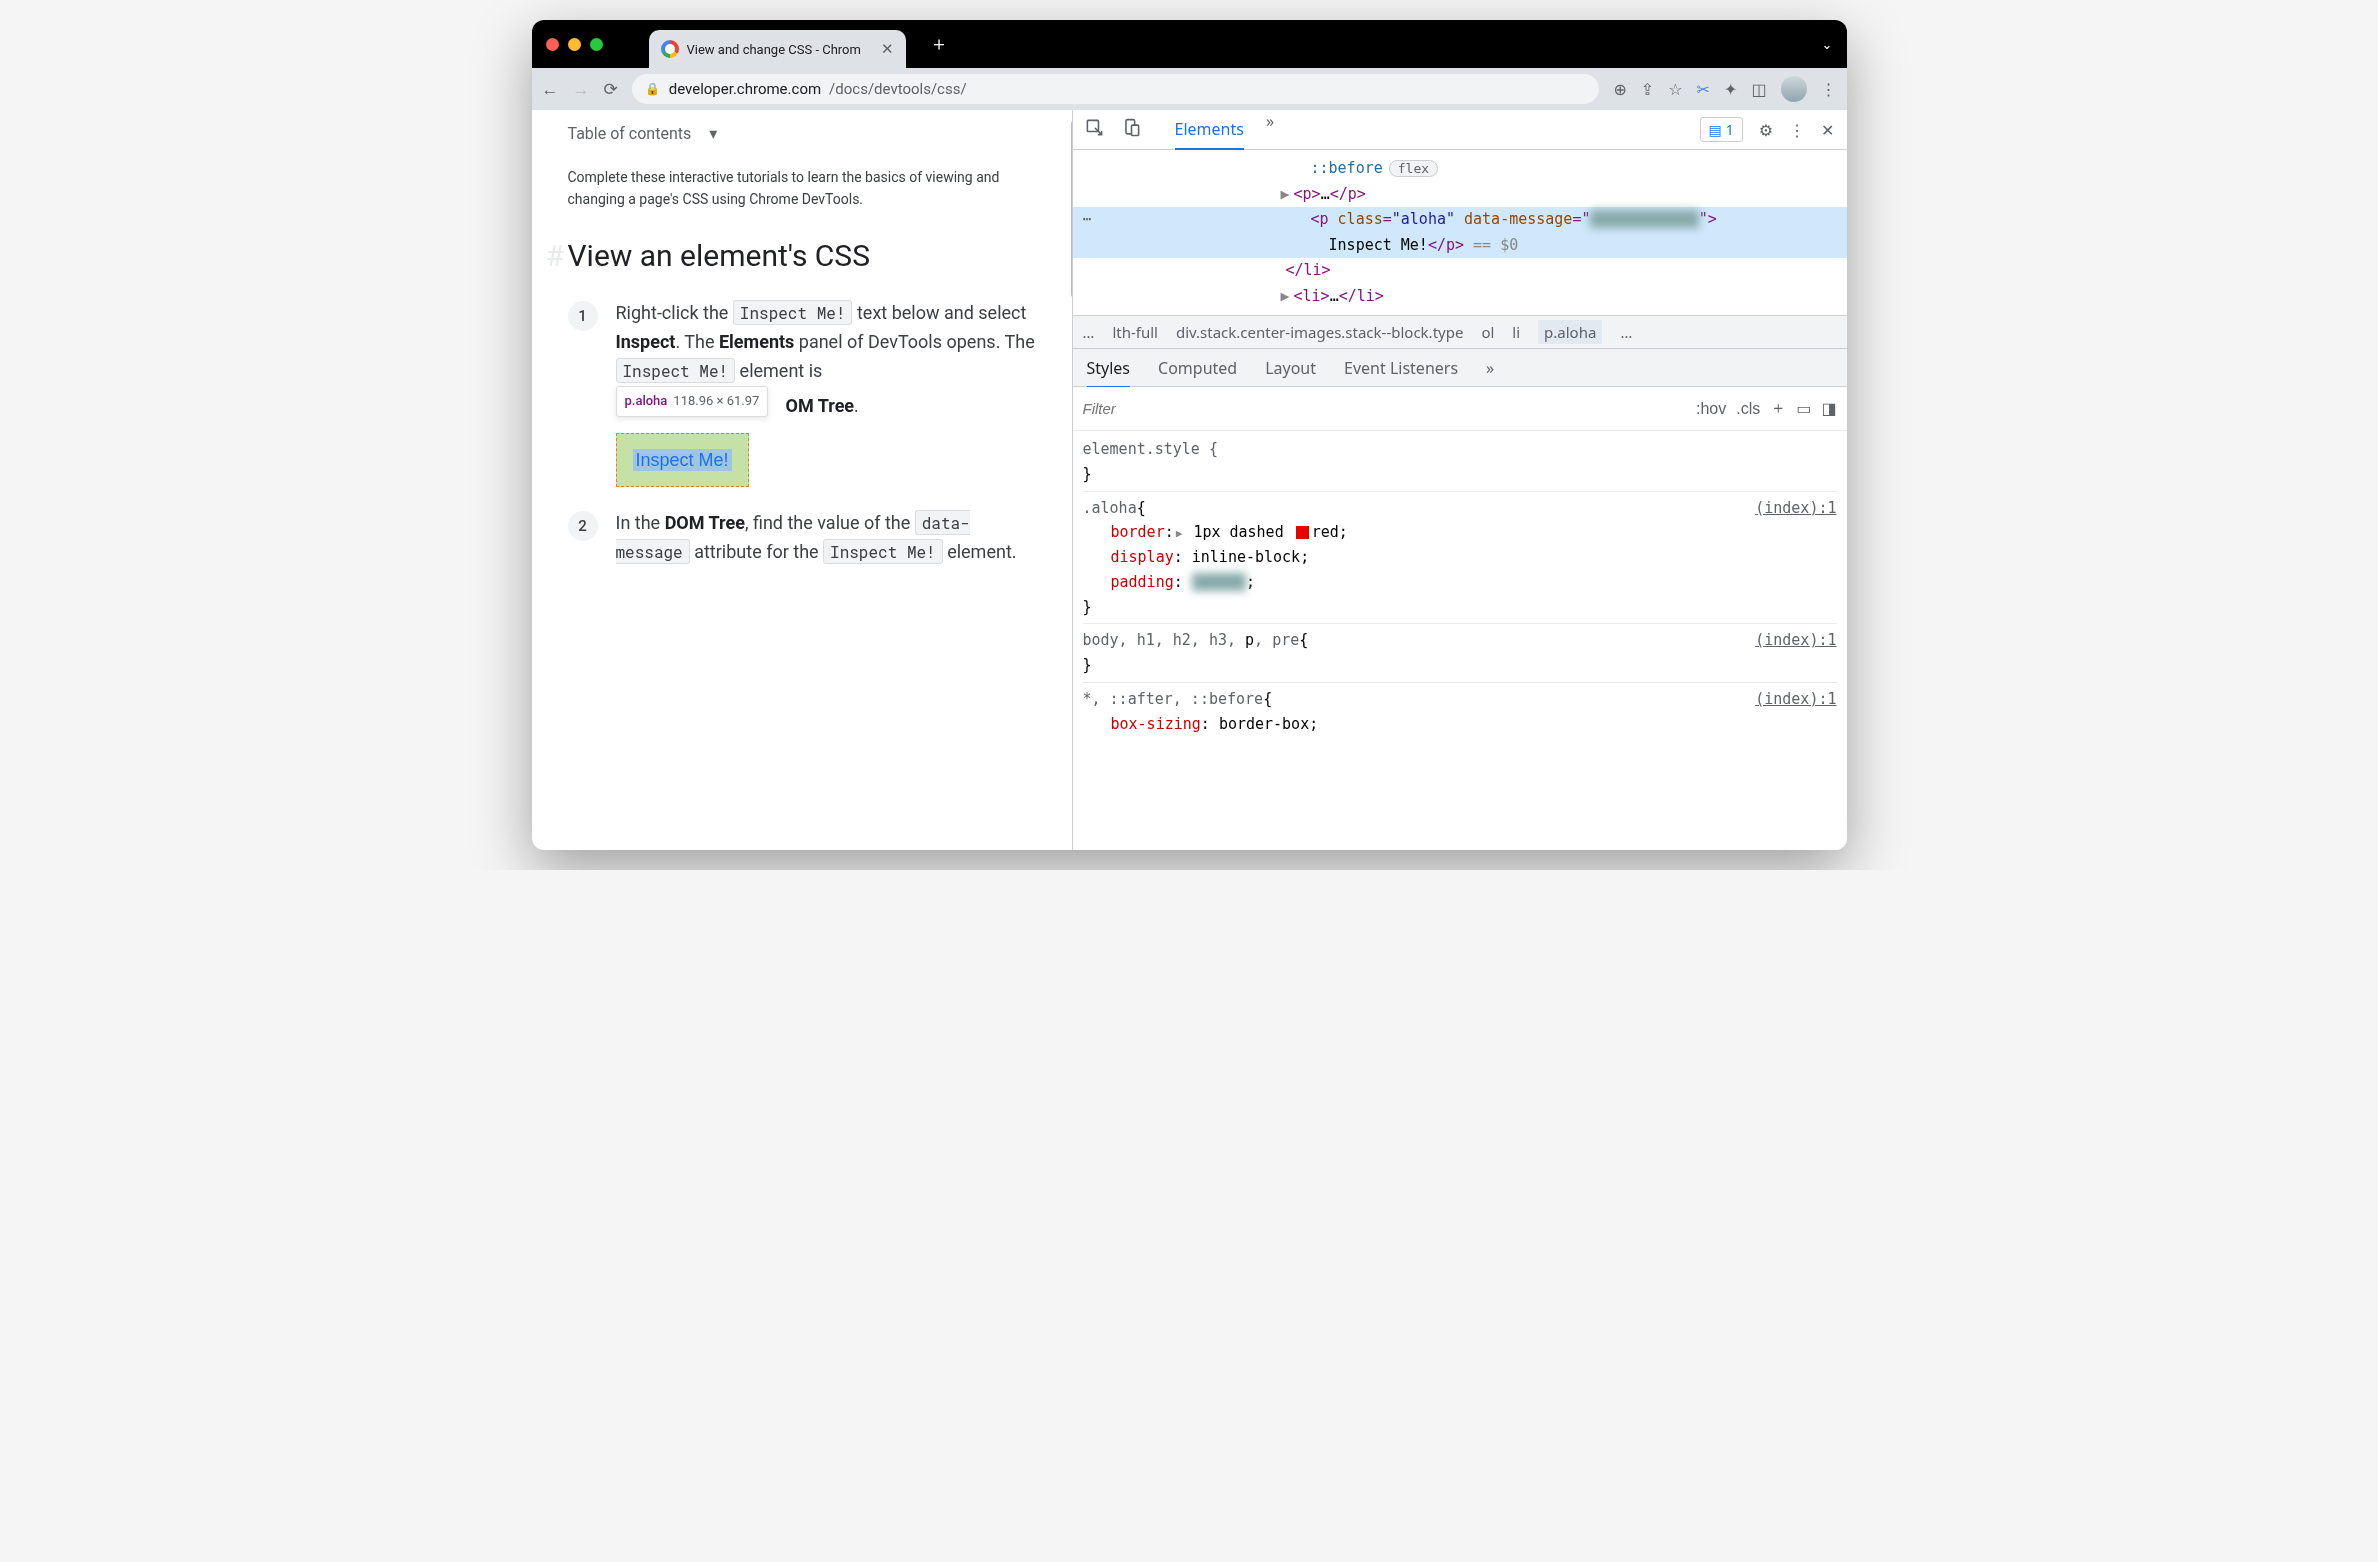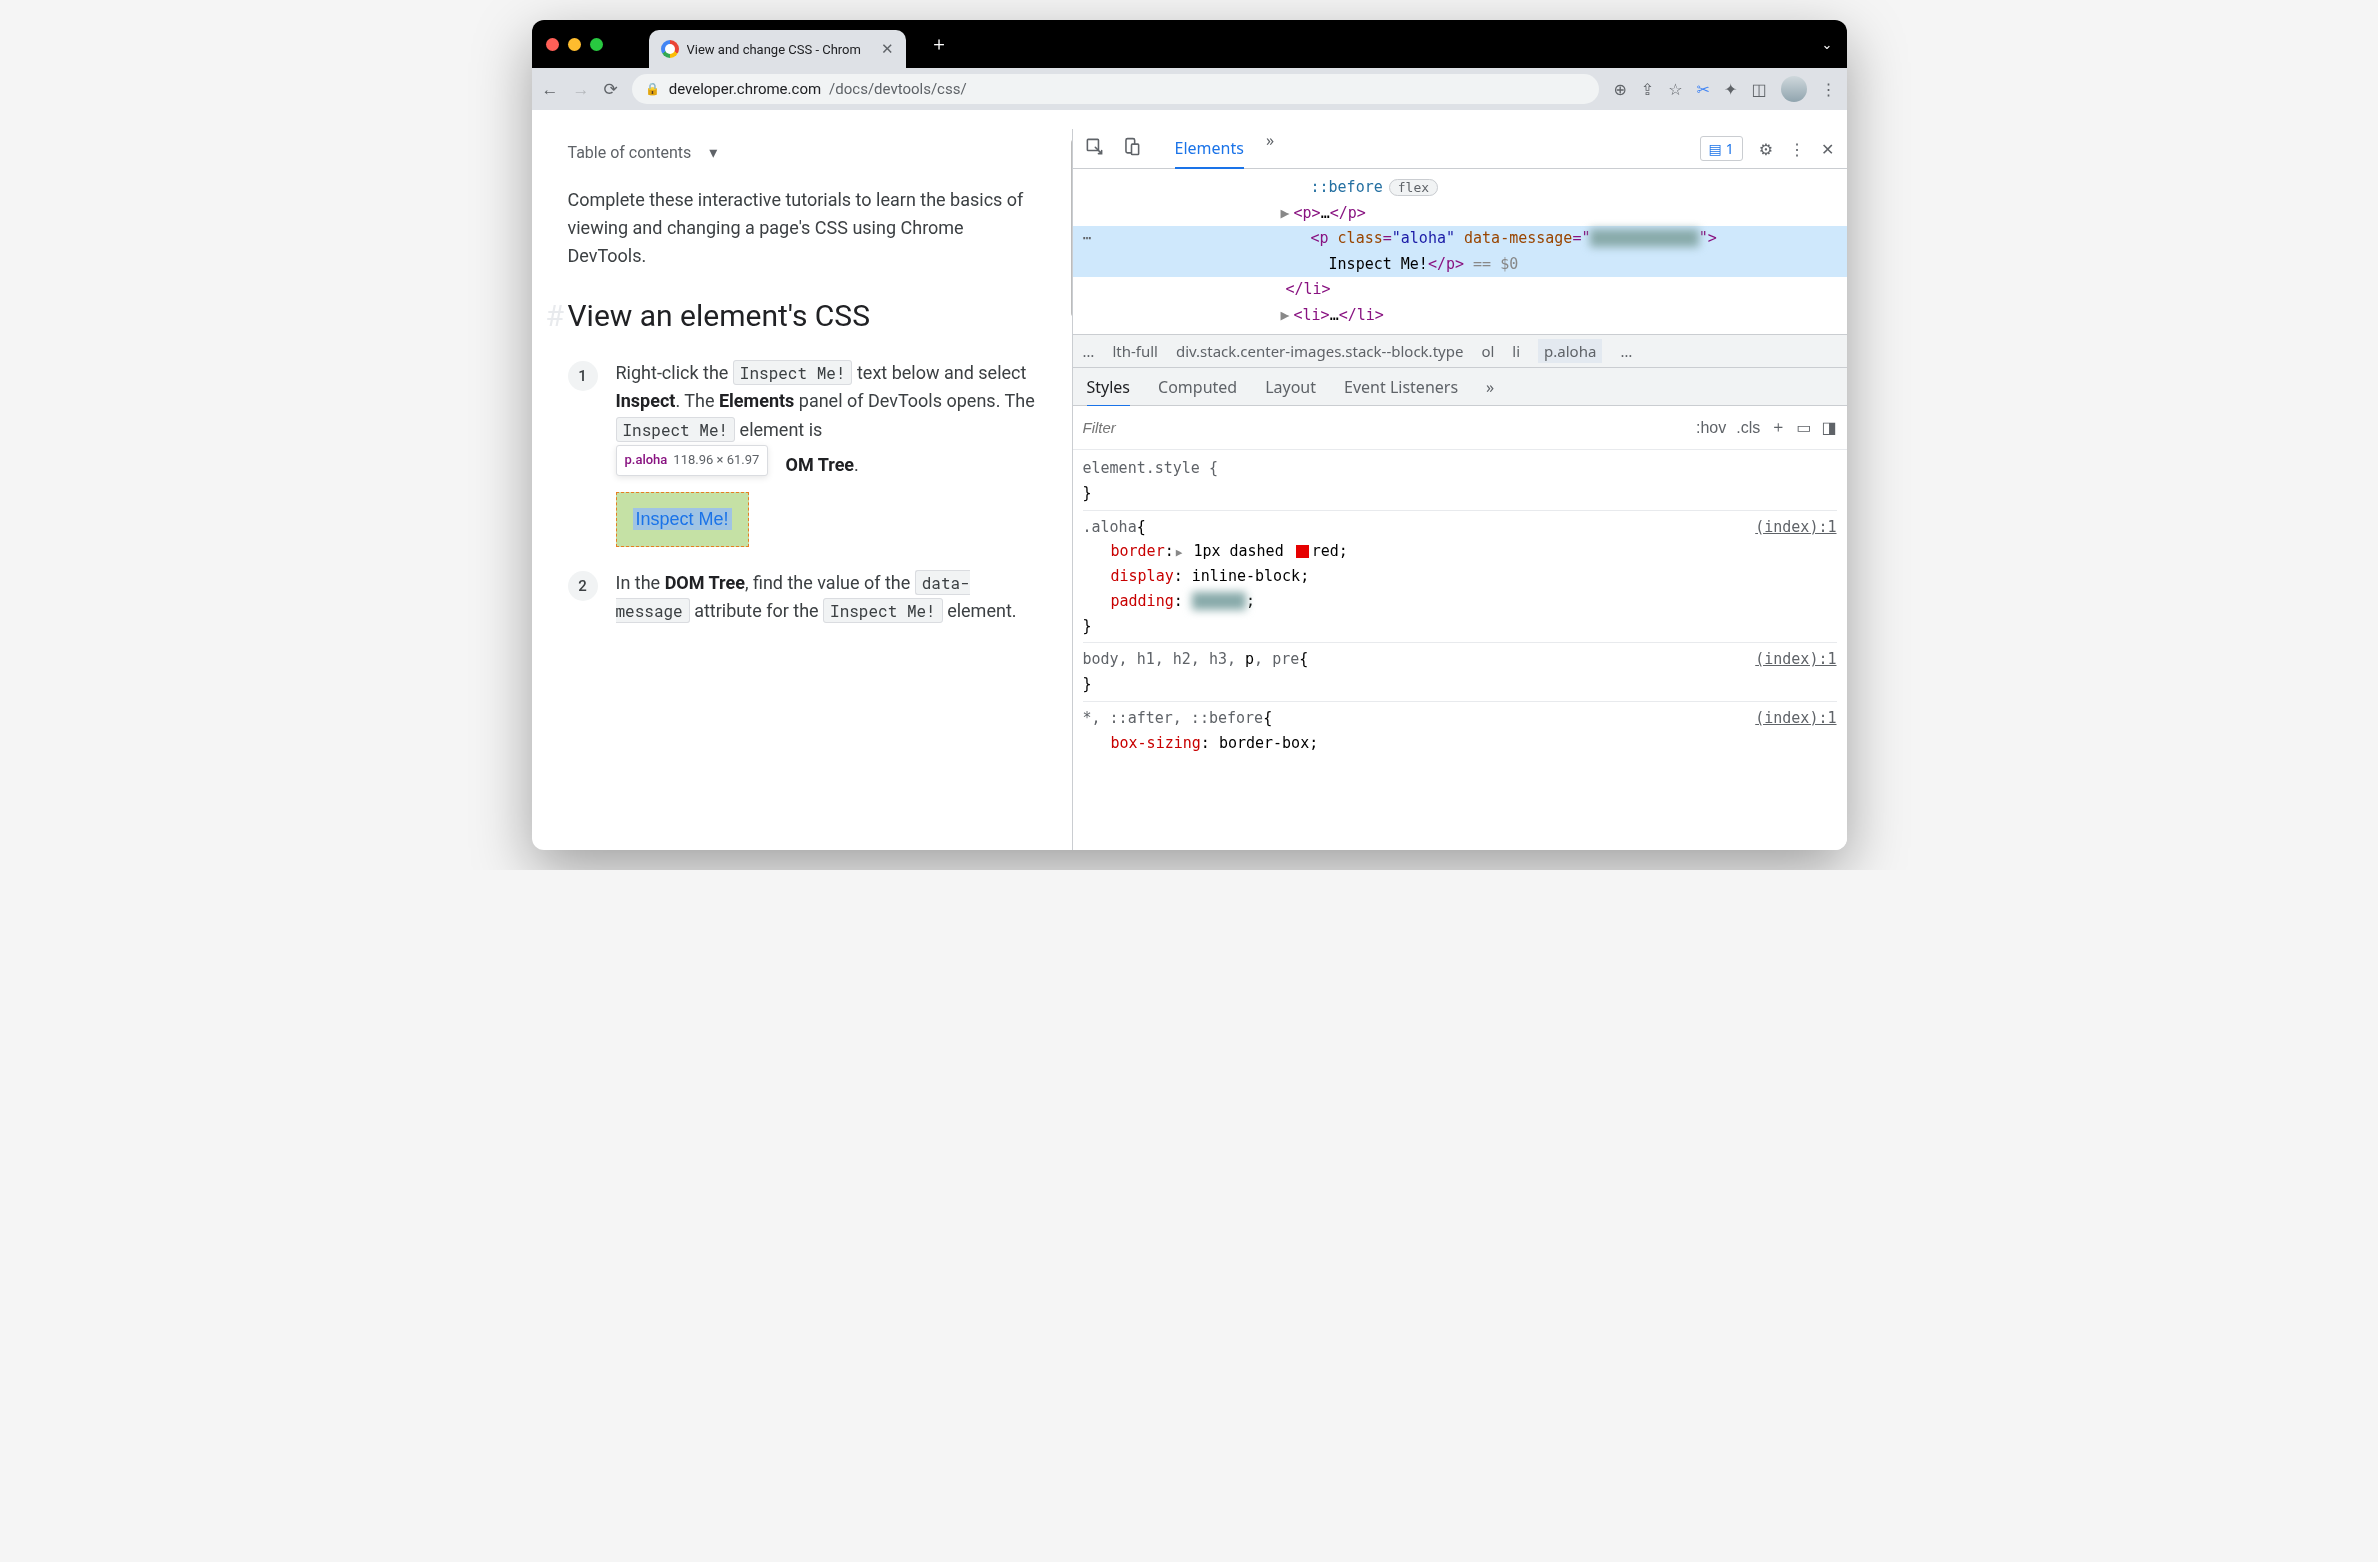--- a/index.html
+++ b/index.html
@@ -71,25 +71,25 @@
   font-size: 15px;
   color: #202124;
 }
 .lock { color:#5f6368; font-size:12px;}
 .domain { color:#202124; }
 .path { color:#5f6368; }
 .rtools{display:flex;gap:14px;align-items:center;}
 .tb-ico{color:#5f6368;font-size:16px;cursor:pointer;}
 .avatar{width:26px;height:26px;border-radius:50%;background:linear-gradient(#cfd8dc,#90a4ae);}
 
-.content { flex:1; display:flex; overflow:hidden;margin-top:19px;}
+.content { flex:1; display:flex; overflow:hidden;}
 .page { width: 540px; padding: 20px 36px; font-family: Roboto, sans-serif; color:#3c4043; overflow:hidden; position:relative;}
 .scroll-stub{position:absolute;right:-7px;top:10px;width:8px;height:178px;background:#bcbcbc;border-radius:4px;}
 .toc-row { display:flex; align-items:center; gap:18px; color:#5f6368; font-size:16px; margin-bottom:24px; margin-top:-6px;}
-.intro { font-size:18px; line-height:1.55; margin-bottom:28px; color:#3c4043;}
+.intro { font-size:14px; line-height:1.55; margin-bottom:28px; color:#3c4043;}
 .h2 { font-size:30px; font-weight:400; color:#202124; margin-bottom:26px; position:relative;}
 .h2::before{content:"#";color:#e8eaed;position:absolute;left:-22px;}
 ol.steps{list-style:none;counter-reset:step;}
 .step{display:flex;gap:18px;margin-bottom:22px;font-size:18px;line-height:1.6;}
 .num{width:30px;height:30px;border-radius:50%;background:#f1f3f4;color:#3c4043;font-size:15px;display:flex;align-items:center;justify-content:center;flex-shrink:0;font-weight:500;margin-top:2px;}
 .step-body{flex:1;}
 code.inline{font-family:"Roboto Mono",monospace;background:#f1f3f4;border:1px solid #dadce0;border-radius:3px;padding:1px 6px;font-size:16px;color:#3c4043;}
 b{font-weight:700;color:#202124;}
 .tooltip-box{position:absolute;background:#fff;border:1px solid #dadce0;border-radius:3px;padding:4px 8px;font-size:13px;box-shadow:0 2px 6px rgba(0,0,0,0.1);display:flex;gap:6px;align-items:center;}
 .tt-tag{color:#881280;font-weight:500;}

